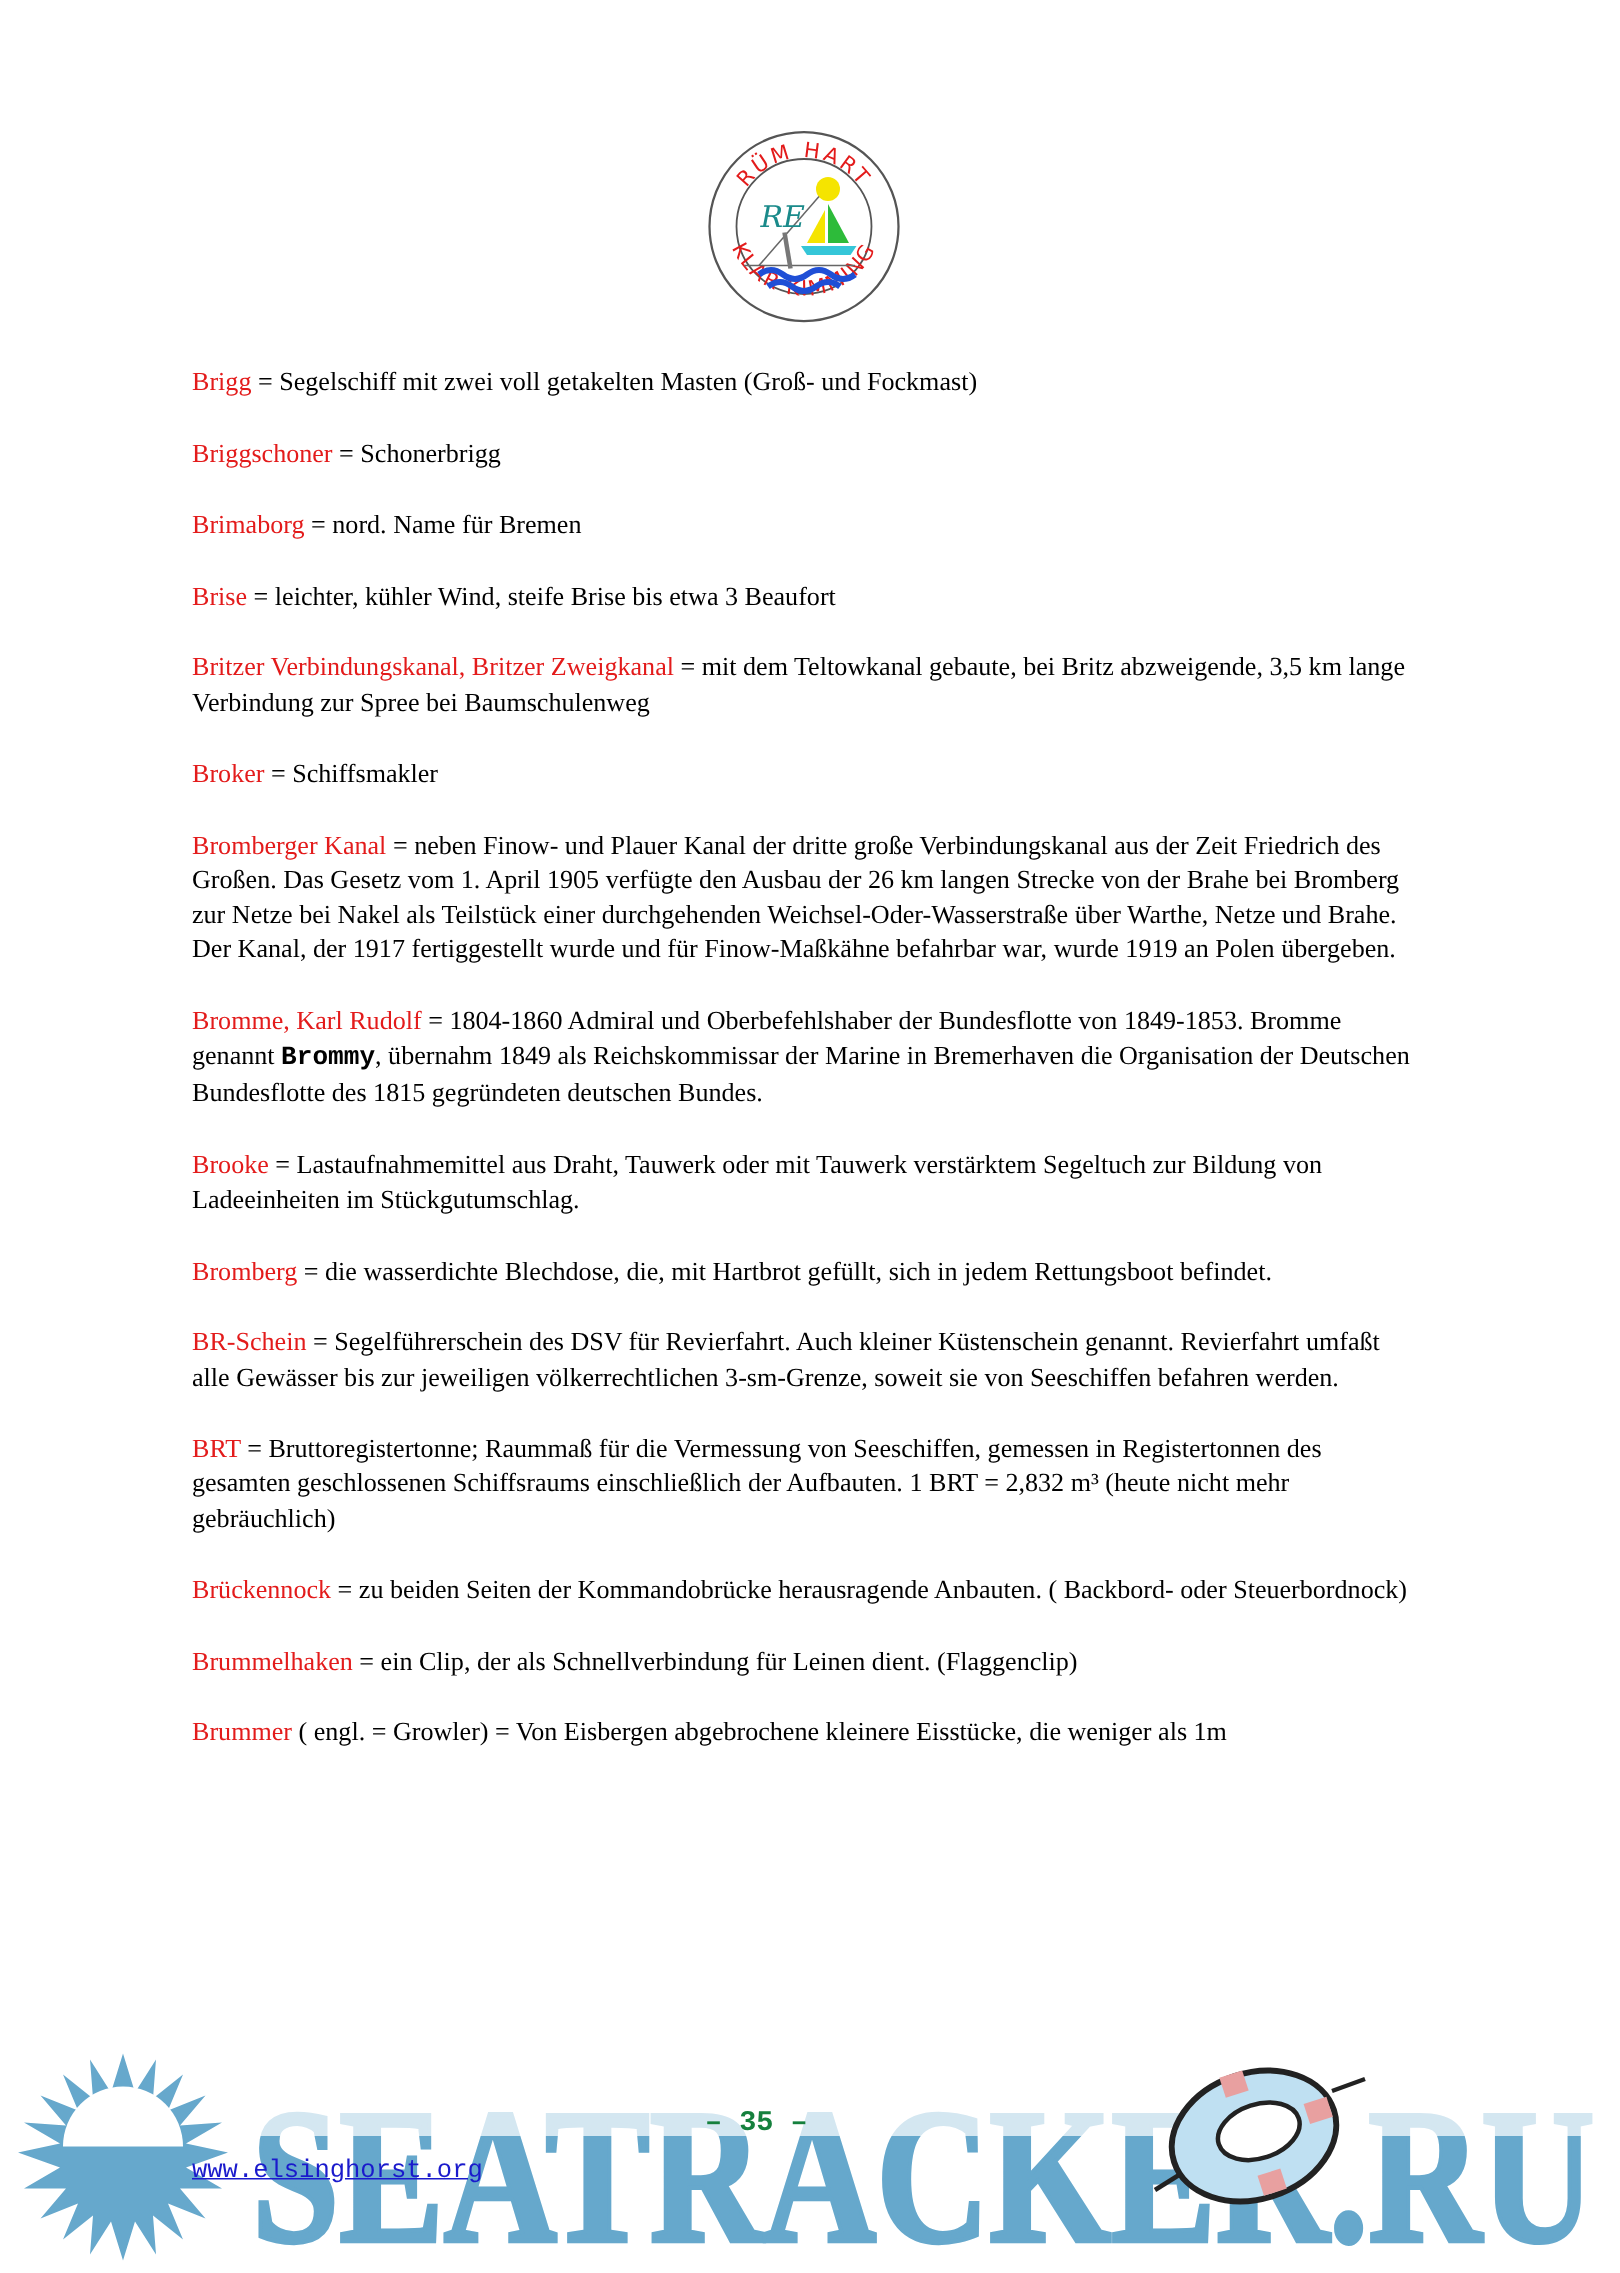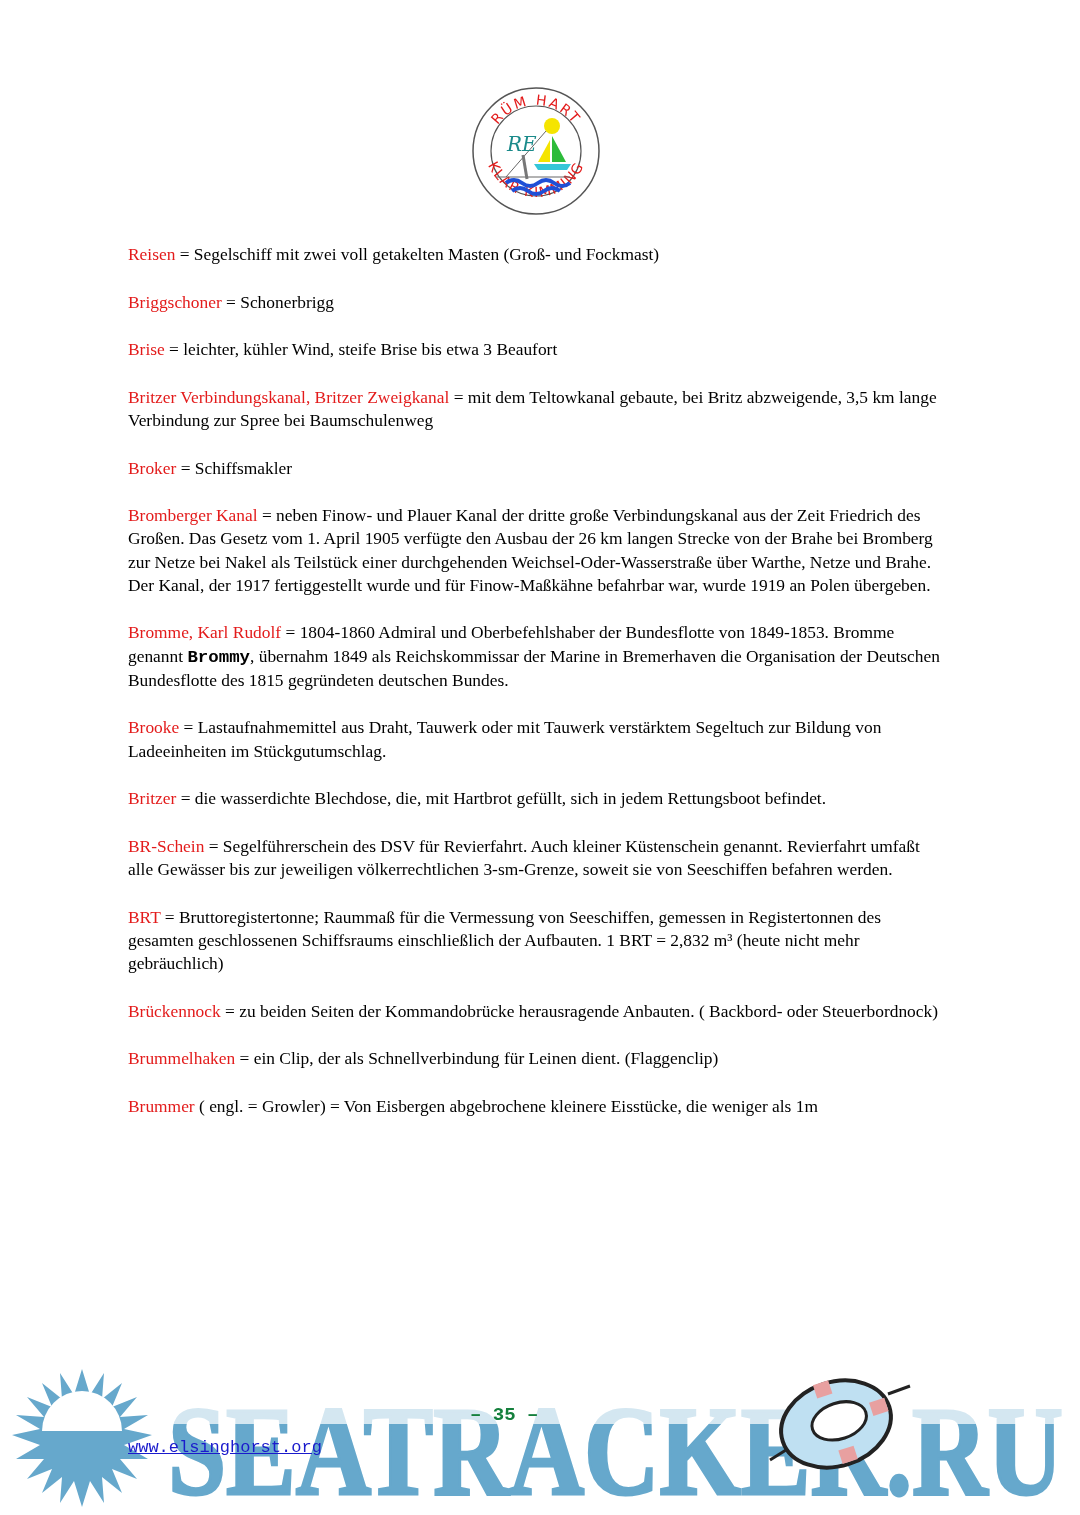--- a/index.html
+++ b/index.html
@@ -83,29 +83,30 @@
     <path d="M53 70 L57 94" stroke="#777" stroke-width="3" fill="none"></path>
     <polygon points="80,55 80,77 68,77" fill="#f5e400"></polygon>
     <polygon points="82,51 82,77 96,77" fill="#2dbb3a"></polygon>
     <polygon points="64,79 101,79 97,85 68,85" fill="#35c6d8"></polygon>
     <path d="M36 98 q8 -6 16 0 t16 0 t16 0 t16 0" stroke="#1f4fd6" stroke-width="4" fill="none"></path>
     <path d="M42 106 q8 -6 16 0 t16 0 t16 0" stroke="#1f4fd6" stroke-width="4" fill="none"></path>
   </svg>
 </div>
 
 <div class="content">
-  <p class="entry"><span class="term">Reisen</span><span> = Segelschiff mit zwei voll getakelten Masten (Groß- und Fockmast)</span></p>
+  <p class="entry"><span class="term">Brigg</span><span> = Segelschiff mit zwei voll getakelten Masten (Groß- und Fockmast)</span></p>
   <p class="entry"><span class="term">Briggschoner</span><span> = Schonerbrigg</span></p>
+  <p class="entry"><span class="term">Brimaborg</span><span> = nord. Name für Bremen</span></p>
   <p class="entry"><span class="term">Brise</span><span> = leichter, kühler Wind, steife Brise bis etwa 3 Beaufort</span></p>
   <p class="entry"><span class="term">Britzer Verbindungskanal, Britzer Zweigkanal</span><span> = mit dem Teltowkanal gebaute, bei Britz abzweigende, 3,5 km lange Verbindung zur Spree bei Baumschulenweg</span></p>
   <p class="entry"><span class="term">Broker</span><span> = Schiffsmakler</span></p>
   <p class="entry"><span class="term">Bromberger Kanal</span><span> = neben Finow- und Plauer Kanal der dritte große Verbindungskanal aus der Zeit Friedrich des Großen. Das Gesetz vom 1. April 1905 verfügte den Ausbau der 26 km langen Strecke von der Brahe bei Bromberg zur Netze bei Nakel als Teilstück einer durchgehenden Weichsel-Oder-Wasserstraße über Warthe, Netze und Brahe. Der Kanal, der 1917 fertiggestellt wurde und für Finow-Maßkähne befahrbar war, wurde 1919 an Polen übergeben.</span></p>
   <p class="entry"><span class="term">Bromme, Karl Rudolf</span><span> = 1804-1860 Admiral und Oberbefehlshaber der Bundesflotte von 1849-1853. Bromme genannt </span><b>Brommy</b><span>, übernahm 1849 als Reichskommissar der Marine in Bremerhaven die Organisation der Deutschen Bundesflotte des 1815 gegründeten deutschen Bundes.</span></p>
   <p class="entry"><span class="term">Brooke</span><span> = Lastaufnahmemittel aus Draht, Tauwerk oder mit Tauwerk verstärktem Segeltuch zur Bildung von Ladeeinheiten im Stückgutumschlag.</span></p>
-  <p class="entry"><span class="term">Britzer</span><span> = die wasserdichte Blechdose, die, mit Hartbrot gefüllt, sich in jedem Rettungsboot befindet.</span></p>
+  <p class="entry"><span class="term">Bromberg</span><span> = die wasserdichte Blechdose, die, mit Hartbrot gefüllt, sich in jedem Rettungsboot befindet.</span></p>
   <p class="entry"><span class="term">BR-Schein</span><span> = Segelführerschein des DSV für Revierfahrt. Auch kleiner Küstenschein genannt. Revierfahrt umfaßt alle Gewässer bis zur jeweiligen völkerrechtlichen 3-sm-Grenze, soweit sie von Seeschiffen befahren werden.</span></p>
   <p class="entry"><span class="term">BRT</span><span> = Bruttoregistertonne; Raummaß für die Vermessung von Seeschiffen, gemessen in Registertonnen des gesamten geschlossenen Schiffsraums einschließlich der Aufbauten. 1 BRT = 2,832 m³ (heute nicht mehr gebräuchlich)</span></p>
   <p class="entry"><span class="term">Brückennock</span><span> = zu beiden Seiten der Kommandobrücke  herausragende Anbauten. ( Backbord- oder Steuerbordnock)</span></p>
   <p class="entry"><span class="term">Brummelhaken</span><span> = ein Clip, der als Schnellverbindung für Leinen dient. (Flaggenclip)</span></p>
   <p class="entry"><span class="term">Brummer</span><span> ( engl. = Growler) = Von Eisbergen abgebrochene kleinere Eisstücke, die weniger als 1m</span></p>
 </div>
 
 <div class="watermark">
   <svg width="1080" height="163" viewBox="0 0 1080 163">
 

